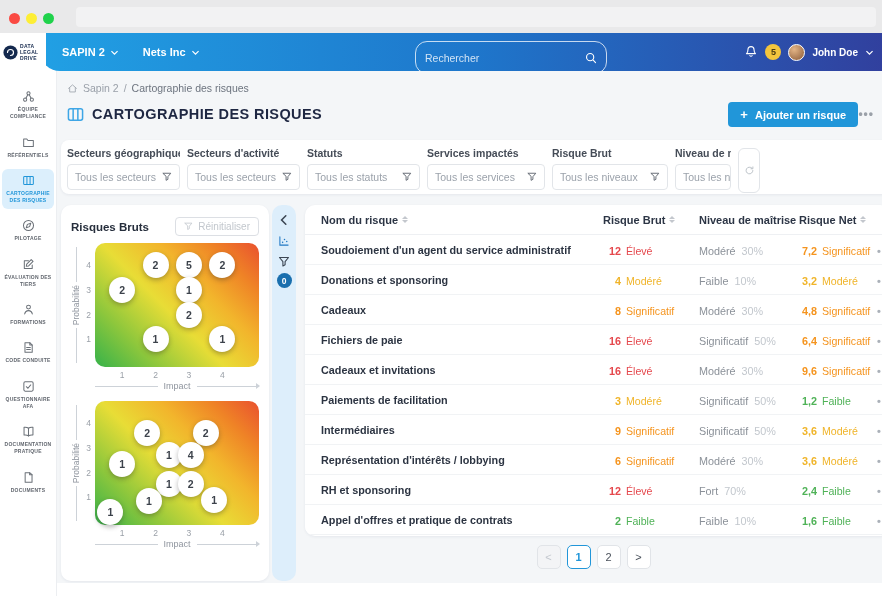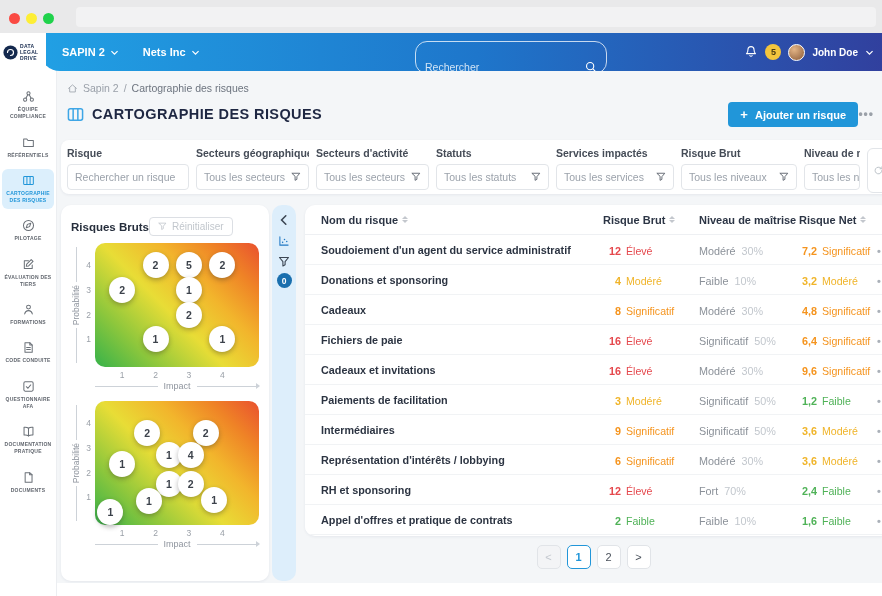--- a/index.html
+++ b/index.html
@@ -16,21 +16,21 @@
   
   #app-header{position:absolute;top:33px;left:0;right:0;height:38px;background:#fff}
   #hdr-blue{position:absolute;left:40px;right:0;top:0;bottom:0;border-bottom-left-radius:20px;
     background:linear-gradient(90deg,#21a0e4 0%,#1e76cb 52%,#31409e 100%);display:flex;align-items:center}
   #logo{position:absolute;left:0;top:0;width:46px;height:38px;background:#fff;display:flex;align-items:center;gap:2px;padding-left:3px;z-index:2}
   .logo-text{display:flex;flex-direction:column;font-size:5px;font-weight:700;color:#15294d;letter-spacing:.3px;line-height:1.25}
   .hnav{color:#fff;font-weight:700;font-size:11px;display:flex;align-items:center;gap:5px;cursor:pointer}
   .hnav svg{stroke:#fff}
   #hnav1{margin-left:22px}#hnav2{margin-left:24px}
   #hsearch{position:absolute;left:375px;top:8px;width:192px;height:33px;border:1px solid rgba(255,255,255,.75);border-radius:12px;
-    background:transparent;display:flex;align-items:flex-end;padding:0 9px}
+    background:transparent;display:flex;align-items:center;padding:0 9px}
   #hsearch input{flex:1;border:none;outline:none;background:transparent;color:#fff;font-size:10.5px;font-family:inherit}
   #hsearch input::placeholder{color:rgba(255,255,255,.8)}
   #hdr-right{position:absolute;right:8px;top:0;height:38px;display:flex;align-items:center;gap:7px}
   #notif-badge{width:16px;height:16px;border-radius:50%;background:#f3c53d;color:#4a3a10;font-size:9px;font-weight:700;
     display:flex;align-items:center;justify-content:center}
   #avatar{width:17px;height:17px;border-radius:50%;border:1.5px solid #fff;background:radial-gradient(circle at 35% 30%,#e4b586,#8a5a38)}
   #user-name{color:#fff;font-size:10px;font-weight:700}
 
   
   #sidebar{position:absolute;top:71px;left:0;bottom:0;width:57px;background:#fff;border-right:1px solid #eceef1;padding-top:14px;z-index:1}
@@ -63,21 +63,21 @@
   .f-control input{border:none;outline:none;width:100%;font-size:10.5px;color:#555;font-family:inherit}
   .f-control input::placeholder{color:#9ba2ab}
   .f-control .ic svg{width:10px;height:10px;stroke:#5d646d}
   #filter-refresh{width:22px;height:45px;border:1px solid #e2e5e9;border-radius:6px;background:#fff;display:flex;align-items:center;
     justify-content:center;margin-top:1px;flex:none;cursor:pointer}
   #filter-refresh svg{width:11px;height:11px;stroke:#b3b9c0}
 
   
   #panel{position:absolute;top:134px;left:4px;width:208px;height:376px;background:#fff;border-radius:10px;
     box-shadow:0 1px 3px rgba(25,39,80,.07);padding:10px 10px 0}
-  .chart-title-row{display:flex;justify-content:flex-start;align-items:center;margin:2px 0 7px}
+  .chart-title-row{display:flex;justify-content:space-between;align-items:center;margin:2px 0 7px}
   .chart-title{font-size:11.5px;font-weight:800;color:#262e3c}
   #reset-btn{display:flex;gap:5px;align-items:center;border:1px solid #dcdfe4;border-radius:4px;color:#c2c7cd;
     font-size:10px;padding:3px 8px;background:#fff;cursor:pointer;font-family:inherit}
   #reset-btn svg{width:9px;height:9px;stroke:#c2c7cd}
   .matrix{display:grid;grid-template-columns:10px 14px 1fr;grid-template-rows:124px 13px 12px;margin-bottom:9px}
   .m-ylabel{grid-row:1;grid-column:1;display:flex;flex-direction:column;align-items:center;gap:3px;padding:4px 0}
   .m-ylabel .yl{width:1px;flex:1;background:#cdd2d8}
   .m-ylabel .yt{writing-mode:vertical-rl;transform:rotate(180deg);font-size:8.5px;color:#8f959e}
   .m-yticks{grid-row:1;grid-column:2;position:relative;font-size:8.5px;color:#9aa0a8}
   .m-yticks span{position:absolute;right:4px;transform:translateY(-50%)}
@@ -318,26 +318,20 @@
       </span>
     <h1 id="page-title">CARTOGRAPHIE DES RISQUES</h1>
     <button id="add-risk-btn">
       <span class="plus-glyph ic"></span>
       <span>Ajouter un risque</span>
     </button>
     <span id="page-dots" class="menu-dots"></span>
   </div>
 
   <div id="filter-card">
-      <div class="filter" style="width:122px">
-        <div class="f-label">Risque</div>
-        <div class="f-control">
-          <input placeholder="Rechercher un risque" style="">
-        </div>
-      </div>
       <div class="filter" style="width:113px">
         <div class="f-label">Secteurs géographiques</div>
         <div class="f-control">
           <span>Tous les secteurs</span>
           <span class="ic">
             <svg viewBox="0 0 12 12" fill="none" stroke="currentColor" stroke-width="1.1" stroke-linecap="round" stroke-linejoin="round" width="13" height="13">
               <path d="M1.5 1.5h9L7.1 5.6v3.2L4.9 10V5.6z"></path>
             </svg>
           </span>
         </div>

